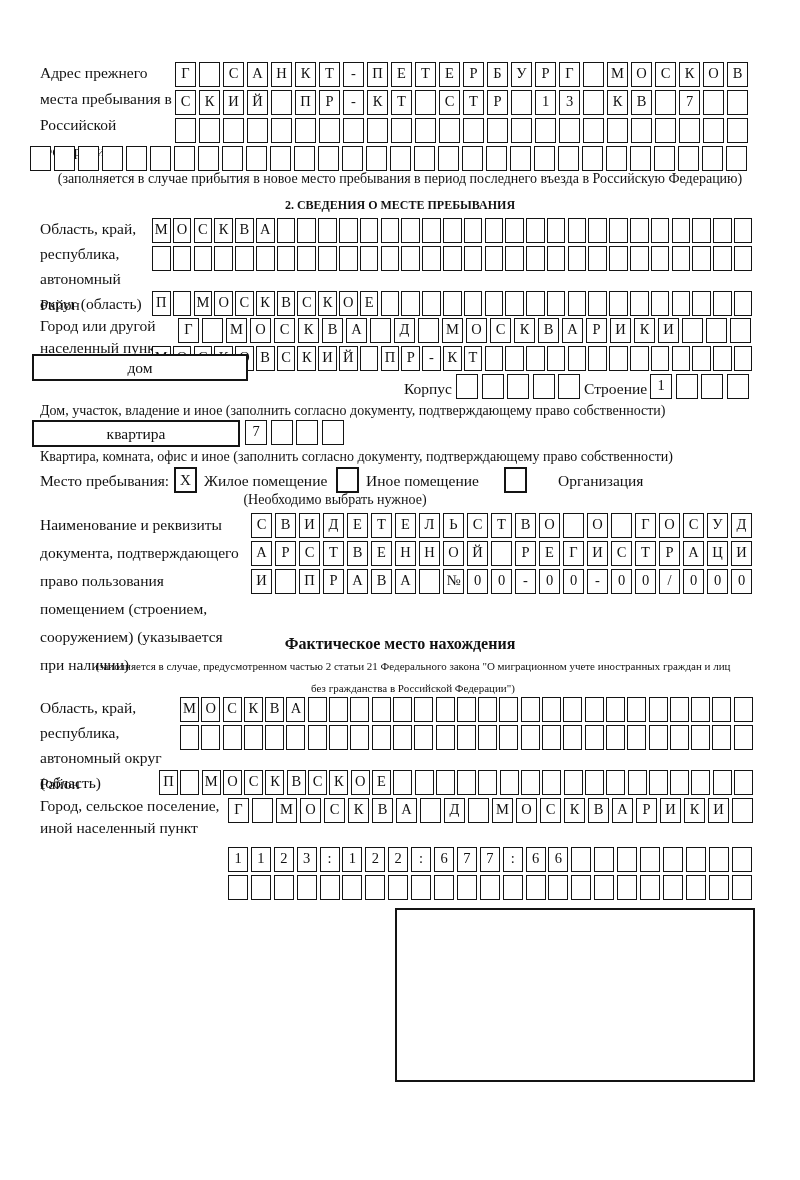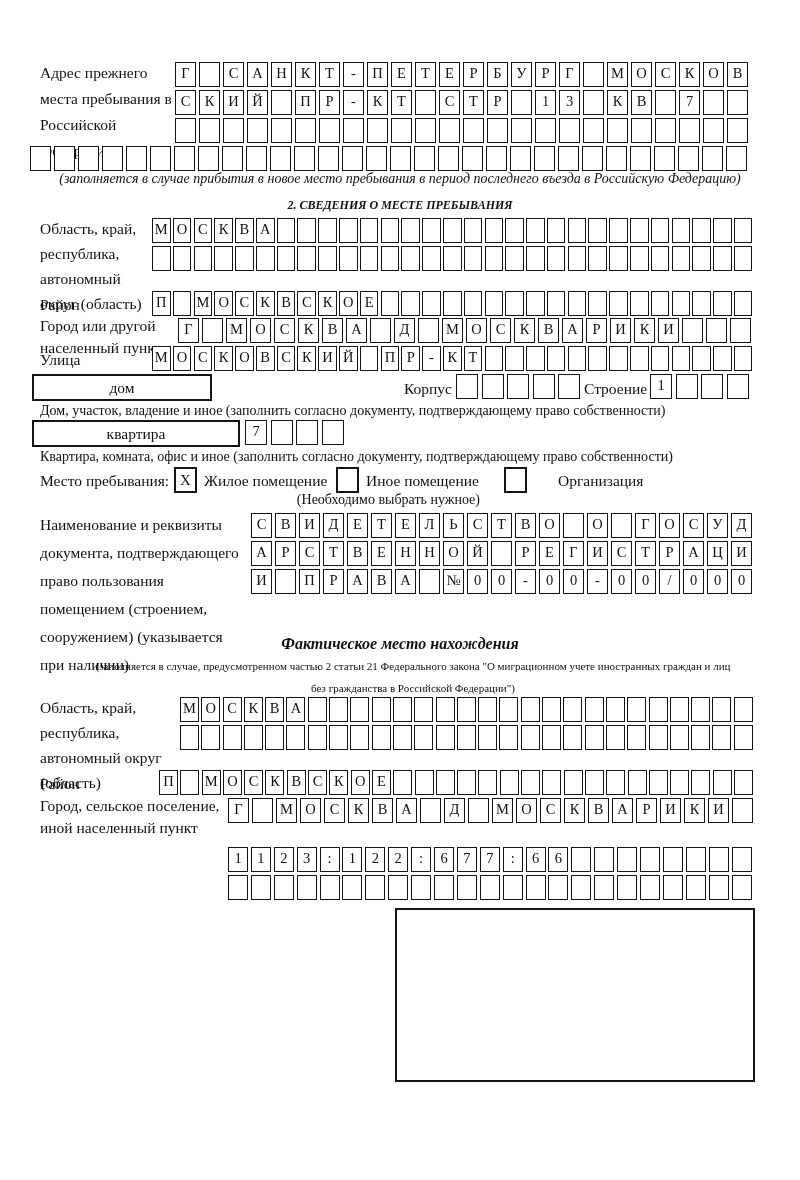--- a/index.html
+++ b/index.html
@@ -2,21 +2,21 @@
 <html><head>
 <meta charset="utf-8">
 <style>
   html,body{margin:0;padding:0;background:#fff;}
   .page{
     position:relative;width:800px;height:1180px;background:#ffffff;
     font-family:"Liberation Serif",serif;color:#111;overflow:hidden;
   }
   .lbl{position:absolute;font-size:15.5px;line-height:25px;}
   .cap{position:absolute;font-size:14px;white-space:nowrap;}
-  .center{left:0;right:0;text-align:center;font-style:italic;}
+  .center{left:0;right:0;text-align:center;}
   .bold{font-weight:bold;}
   .cells{position:absolute;white-space:nowrap;}
   .cell{
     display:inline-block;box-sizing:border-box;height:25px;
     border:1.6px solid #141414;text-align:center;vertical-align:top;
     font-size:14.5px;line-height:21px;background:#fff;
   }
   .p21  .cell{width:18.6px;margin-right:2.2px;}
   .p213 .cell{width:19px;margin-right:2.3px;}
   .p229 .cell{width:20px;margin-right:2.9px;}
@@ -54,39 +54,39 @@
 
   <div class="lbl" style="left:40px;top:292px">Район</div>
   <div class="cells p21" style="left:152px;top:291px"><span class="cell">П</span><span class="cell"></span><span class="cell">М</span><span class="cell">О</span><span class="cell">С</span><span class="cell">К</span><span class="cell">В</span><span class="cell">С</span><span class="cell">К</span><span class="cell">О</span><span class="cell">Е</span><span class="cell"></span><span class="cell"></span><span class="cell"></span><span class="cell"></span><span class="cell"></span><span class="cell"></span><span class="cell"></span><span class="cell"></span><span class="cell"></span><span class="cell"></span><span class="cell"></span><span class="cell"></span><span class="cell"></span><span class="cell"></span><span class="cell"></span><span class="cell"></span><span class="cell"></span><span class="cell"></span></div>
 
   <div class="lbl" style="left:40px;top:315px;width:150px;line-height:22px">Город или другой населенный пункт</div>
   <div class="cells p24" style="left:178px;top:318px"><span class="cell">Г</span><span class="cell"></span><span class="cell">М</span><span class="cell">О</span><span class="cell">С</span><span class="cell">К</span><span class="cell">В</span><span class="cell">А</span><span class="cell"></span><span class="cell">Д</span><span class="cell"></span><span class="cell">М</span><span class="cell">О</span><span class="cell">С</span><span class="cell">К</span><span class="cell">В</span><span class="cell">А</span><span class="cell">Р</span><span class="cell">И</span><span class="cell">К</span><span class="cell">И</span><span class="cell"></span><span class="cell"></span><span class="cell"></span></div>
 
   <div class="lbl" style="left:40px;top:347px">Улица</div>
   <div class="cells p21" style="left:152px;top:346px"><span class="cell">М</span><span class="cell">О</span><span class="cell">С</span><span class="cell">К</span><span class="cell">О</span><span class="cell">В</span><span class="cell">С</span><span class="cell">К</span><span class="cell">И</span><span class="cell">Й</span><span class="cell"></span><span class="cell">П</span><span class="cell">Р</span><span class="cell">-</span><span class="cell">К</span><span class="cell">Т</span><span class="cell"></span><span class="cell"></span><span class="cell"></span><span class="cell"></span><span class="cell"></span><span class="cell"></span><span class="cell"></span><span class="cell"></span><span class="cell"></span><span class="cell"></span><span class="cell"></span><span class="cell"></span><span class="cell"></span></div>
 
-  <div class="wide-box" style="left:32px;top:374px;width:180px;height:27px">дом</div>
+  <div class="wide-box" style="left:32px;top:354px;width:216px;height:27px">дом</div>
   <div class="lbl" style="left:404px;top:376px">Корпус</div>
   <div class="cells p255" style="left:456px;top:374px"><span class="cell"></span><span class="cell"></span><span class="cell"></span><span class="cell"></span><span class="cell"></span></div>
   <div class="lbl" style="left:584px;top:376px">Строение</div>
   <div class="cells p255" style="left:650px;top:374px"><span class="cell">1</span><span class="cell"></span><span class="cell"></span><span class="cell"></span></div>
   <div class="cap" style="left:40px;top:403px">Дом, участок, владение и иное (заполнить согласно документу, подтверждающему право собственности)</div>
 
   <div class="wide-box" style="left:32px;top:420px;width:208px;height:27px">квартира</div>
   <div class="cells p255" style="left:245px;top:420px"><span class="cell">7</span><span class="cell"></span><span class="cell"></span><span class="cell"></span></div>
   <div class="cap" style="left:40px;top:449px">Квартира, комната, офис и иное (заполнить согласно документу, подтверждающему право собственности)</div>
 
   <div class="lbl" style="left:40px;top:468px">Место пребывания:</div>
   <span class="chk" style="left:174px;top:467px">X</span>
   <div class="lbl" style="left:204px;top:468px">Жилое помещение</div>
   <span class="chk" style="left:336px;top:467px"></span>
   <div class="lbl" style="left:366px;top:468px">Иное помещение</div>
   <span class="chk" style="left:504px;top:467px"></span>
   <div class="lbl" style="left:558px;top:468px">Организация</div>
-  <div class="cap" style="left:190px;top:492px;width:290px;text-align:right;white-space:normal">(Необходимо выбрать нужное)</div>
+  <div class="cap" style="left:190px;top:492px;width:290px;text-align:center;white-space:normal">(Необходимо выбрать нужное)</div>
 
   <div class="lbl" style="left:40px;top:511px;width:210px;line-height:28px">Наименование и реквизиты документа, подтверждающего право пользования помещением (строением, сооружением) (указывается при наличии)</div>
   <div class="cells p24" style="left:251px;top:513px"><span class="cell">С</span><span class="cell">В</span><span class="cell">И</span><span class="cell">Д</span><span class="cell">Е</span><span class="cell">Т</span><span class="cell">Е</span><span class="cell">Л</span><span class="cell">Ь</span><span class="cell">С</span><span class="cell">Т</span><span class="cell">В</span><span class="cell">О</span><span class="cell"></span><span class="cell">О</span><span class="cell"></span><span class="cell">Г</span><span class="cell">О</span><span class="cell">С</span><span class="cell">У</span><span class="cell">Д</span></div>
   <div class="cells p24" style="left:251px;top:541px"><span class="cell">А</span><span class="cell">Р</span><span class="cell">С</span><span class="cell">Т</span><span class="cell">В</span><span class="cell">Е</span><span class="cell">Н</span><span class="cell">Н</span><span class="cell">О</span><span class="cell">Й</span><span class="cell"></span><span class="cell">Р</span><span class="cell">Е</span><span class="cell">Г</span><span class="cell">И</span><span class="cell">С</span><span class="cell">Т</span><span class="cell">Р</span><span class="cell">А</span><span class="cell">Ц</span><span class="cell">И</span></div>
   <div class="cells p24" style="left:251px;top:569px"><span class="cell">И</span><span class="cell"></span><span class="cell">П</span><span class="cell">Р</span><span class="cell">А</span><span class="cell">В</span><span class="cell">А</span><span class="cell"></span><span class="cell">№</span><span class="cell">0</span><span class="cell">0</span><span class="cell">-</span><span class="cell">0</span><span class="cell">0</span><span class="cell">-</span><span class="cell">0</span><span class="cell">0</span><span class="cell">/</span><span class="cell">0</span><span class="cell">0</span><span class="cell">0</span></div>
 
   <div class="lbl bold center" style="position:absolute;top:631px;font-size:16px">Фактическое место нахождения</div>
   <div class="cap" style="left:93px;top:655px;width:640px;text-align:center;white-space:normal;font-size:11px;line-height:22px">(заполняется в случае, предусмотренном частью 2 статьи 21 Федерального закона "О миграционном учете иностранных граждан и лиц без гражданства в Российской Федерации")</div>
 
   <div class="lbl" style="left:40px;top:695px;width:140px">Область, край, республика, автономный округ (область)</div>

